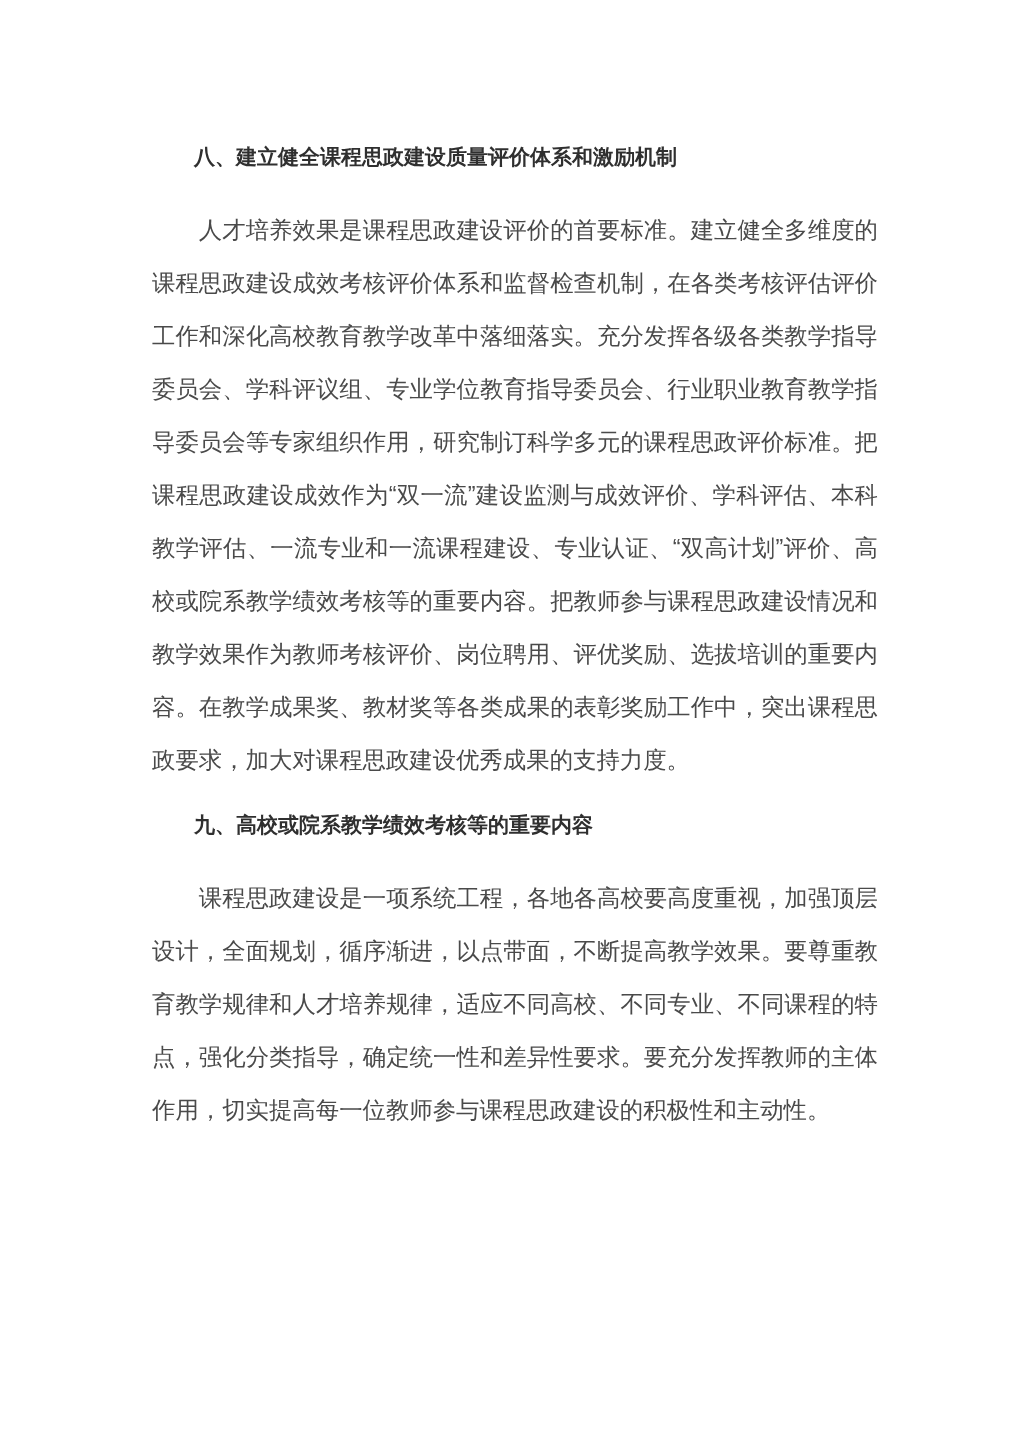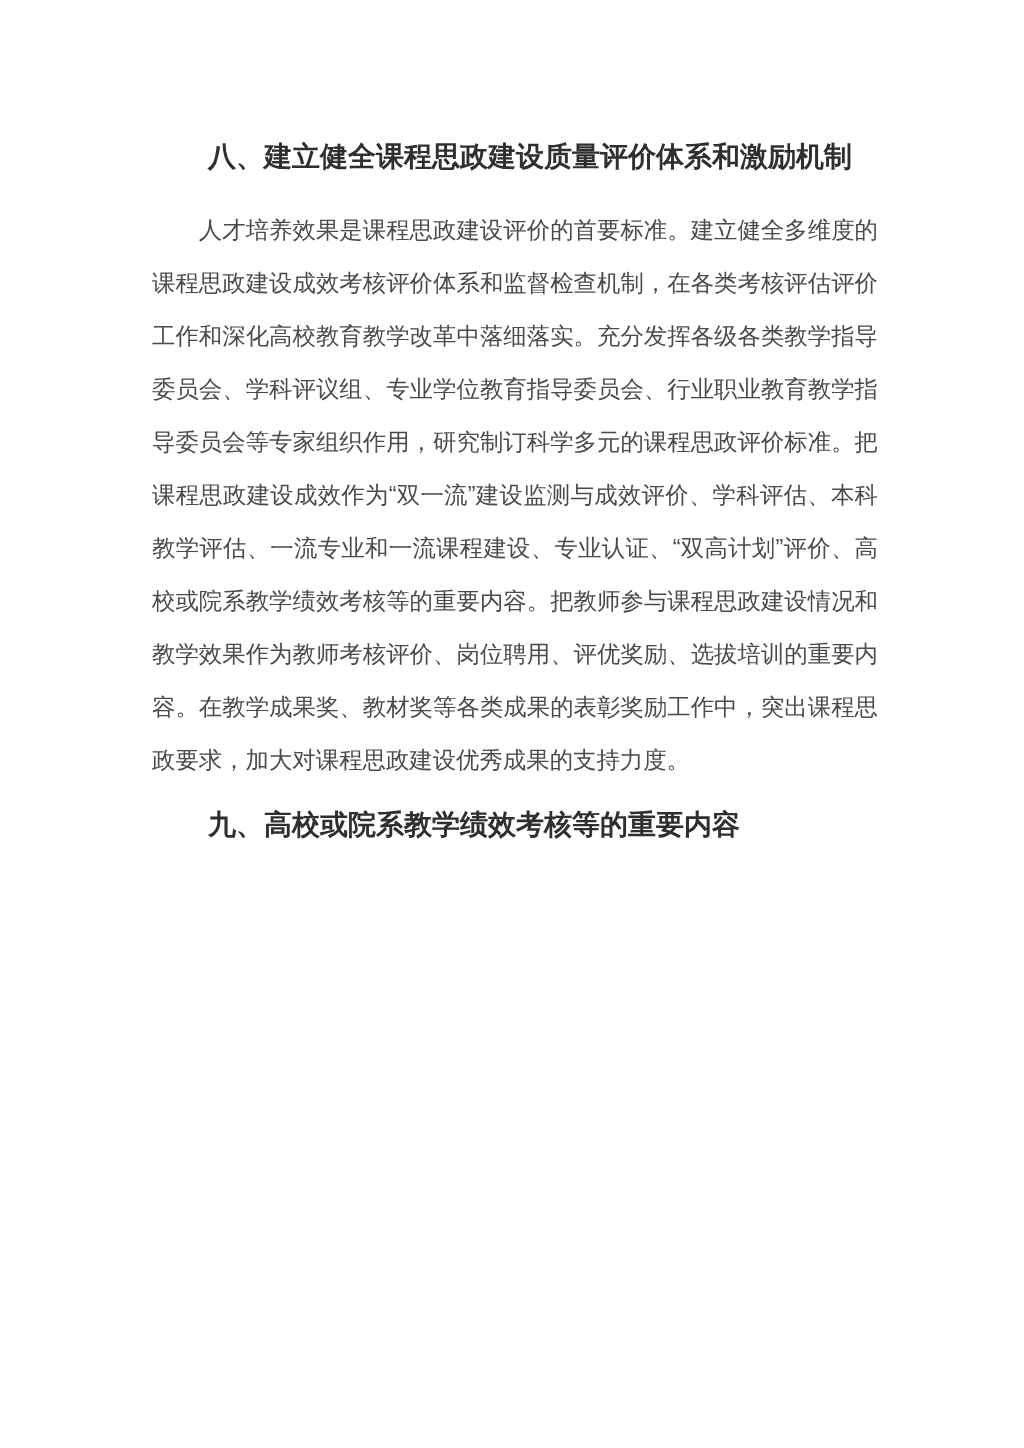--- a/index.html
+++ b/index.html
@@ -28,32 +28,33 @@
     text-align: justify;
     word-break: normal;
     overflow-wrap: break-word;
     letter-spacing: 0;
   }
   .para.indent {
     text-indent: 2em;
   }
   .heading {
     margin: 2px 0 21px 0;
-    font-size: 28px;
+    font-size: 21px;
     line-height: 53px;
     font-weight: bold;
     color: #2f2f2f;
     text-indent: 2em;
     text-align: left;
   }
 </style>
 </head>
 <body>
 
 <div class="doc-page">
 
   <h2 class="heading">八、建立健全课程思政建设质量评价体系和激励机制</h2>
 
   <p class="para indent">人才培养效果是课程思政建设评价的首要标准。建立健全多维度的课程思政建设成效考核评价体系和监督检查机制，在各类考核评估评价工作和深化高校教育教学改革中落细落实。充分发挥各级各类教学指导委员会、学科评议组、专业学位教育指导委员会、行业职业教育教学指导委员会等专家组织作用，研究制订科学多元的课程思政评价标准。把课程思政建设成效作为“双一流”建设监测与成效评价、学科评估、本科教学评估、一流专业和一流课程建设、专业认证、“双高计划”评价、高校或院系教学绩效考核等的重要内容。把教师参与课程思政建设情况和教学效果作为教师考核评价、岗位聘用、评优奖励、选拔培训的重要内容。在教学成果奖、教材奖等各类成果的表彰奖励工作中，突出课程思政要求，加大对课程思政建设优秀成果的支持力度。</p>
 
   <h2 class="heading">九、高校或院系教学绩效考核等的重要内容</h2>
 
+  <p class="para indent">课程思政建设是一项系统工程，各地各高校要高度重视，加强顶层设计，全面规划，循序渐进，以点带面，不断提高教学效果。要尊重教育教学规律和人才培养规律，适应不同高校、不同专业、不同课程的特点，强化分类指导，确定统一性和差异性要求。要充分发挥教师的主体作用，切实提高每一位教师参与课程思政建设的积极性和主动性。</p>
 </div>
 
 </body></html>

